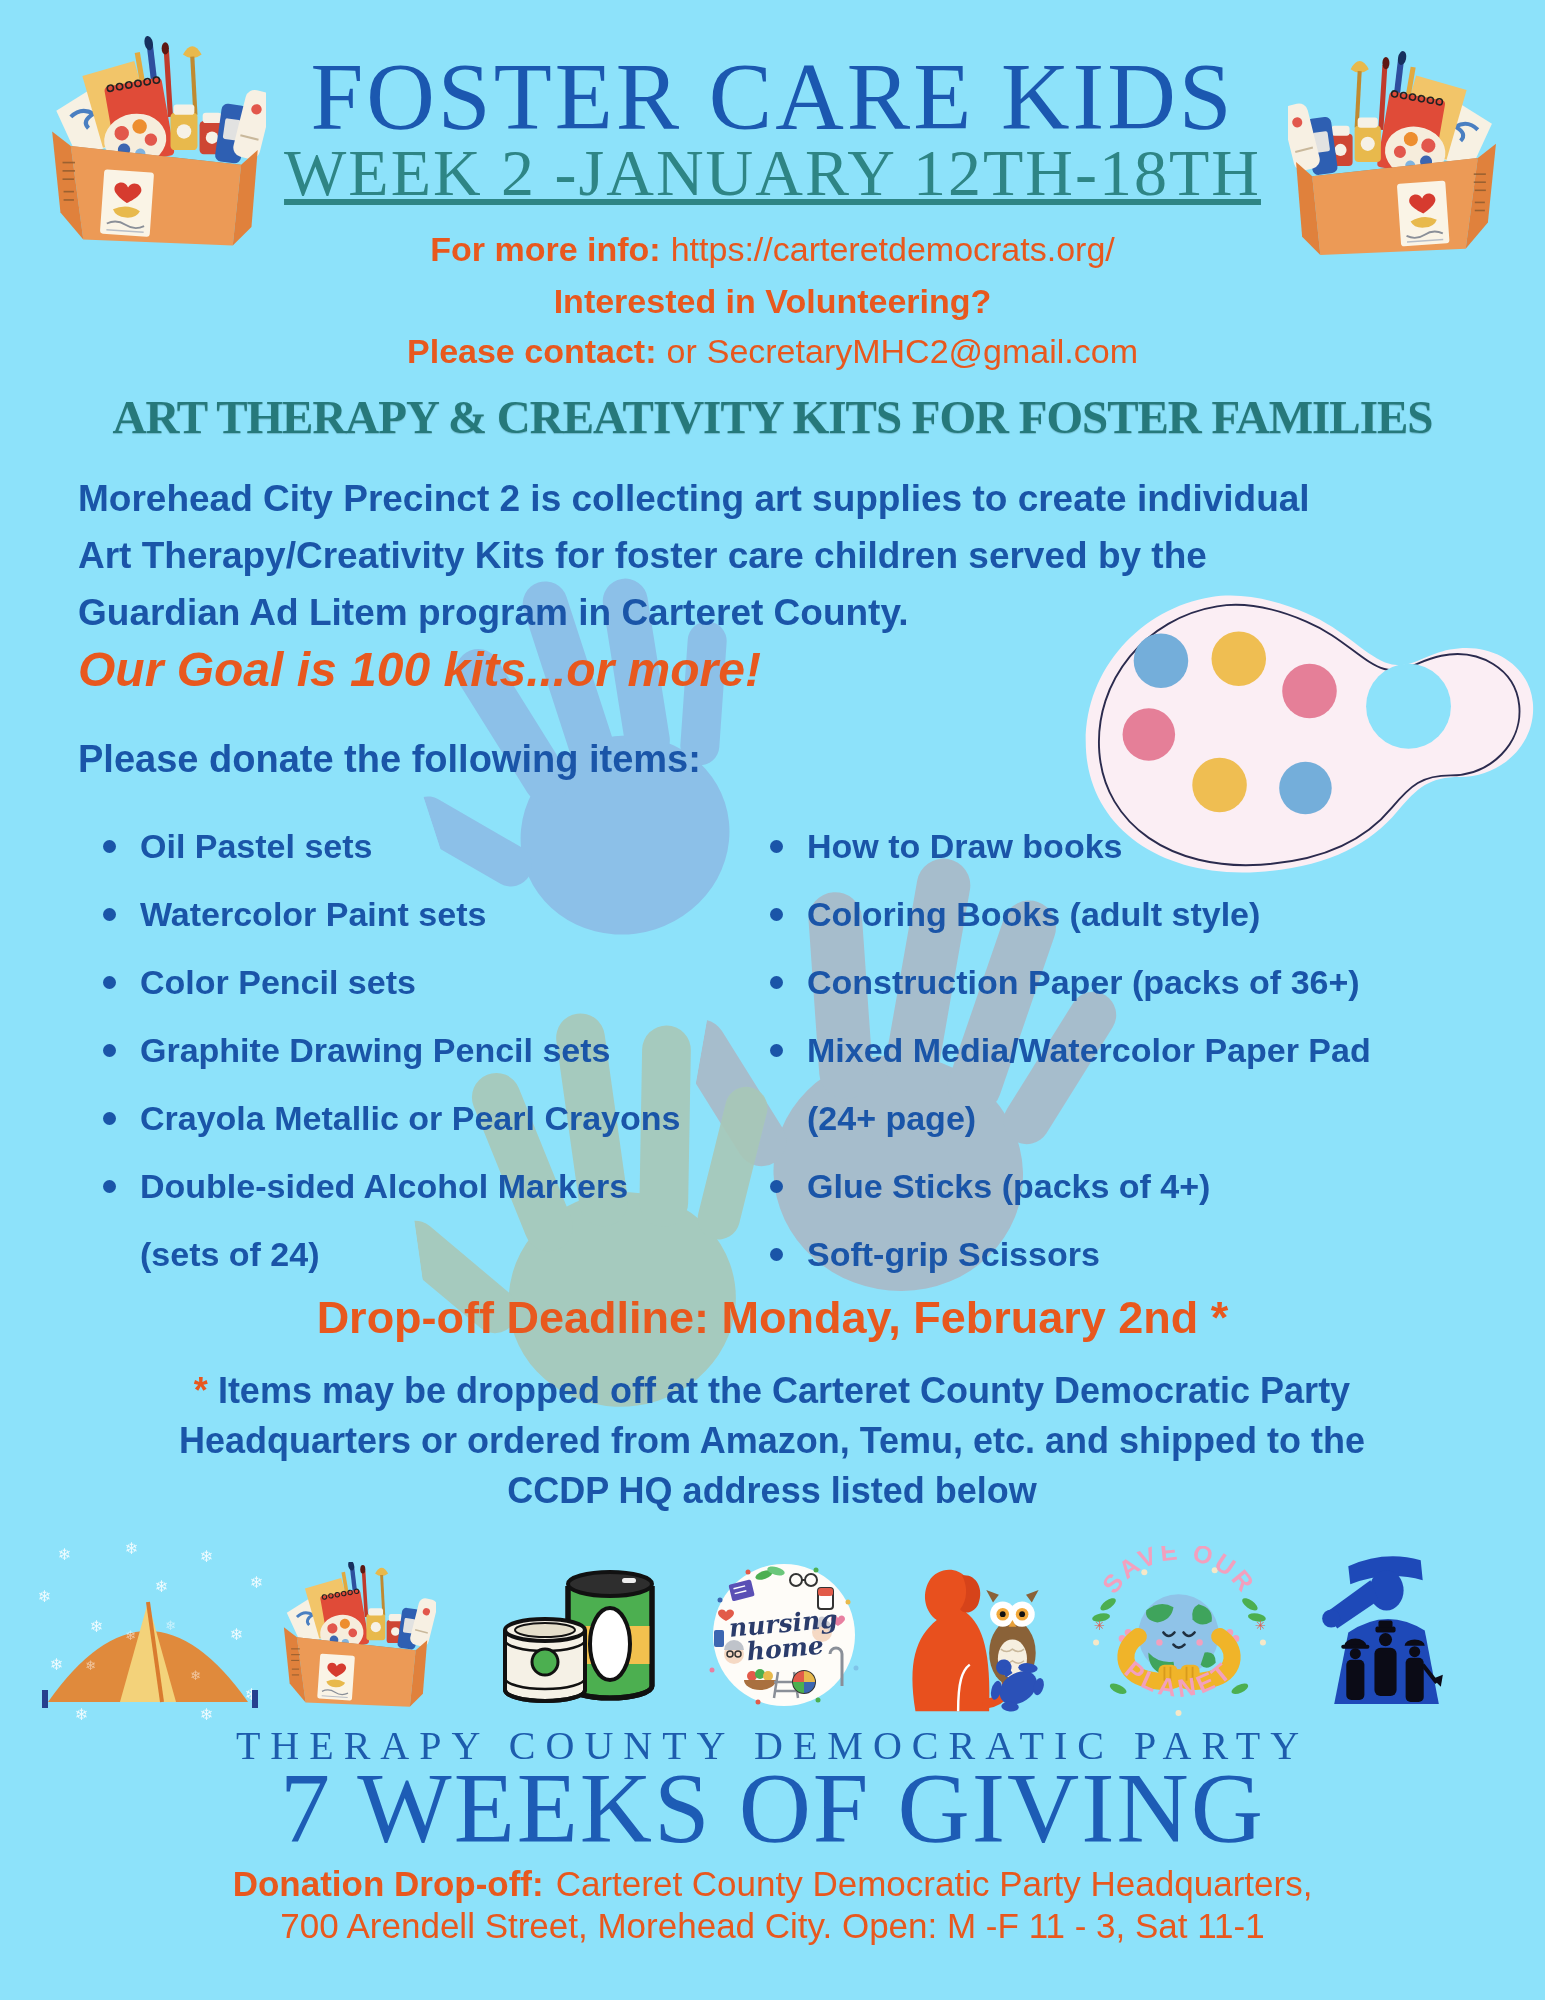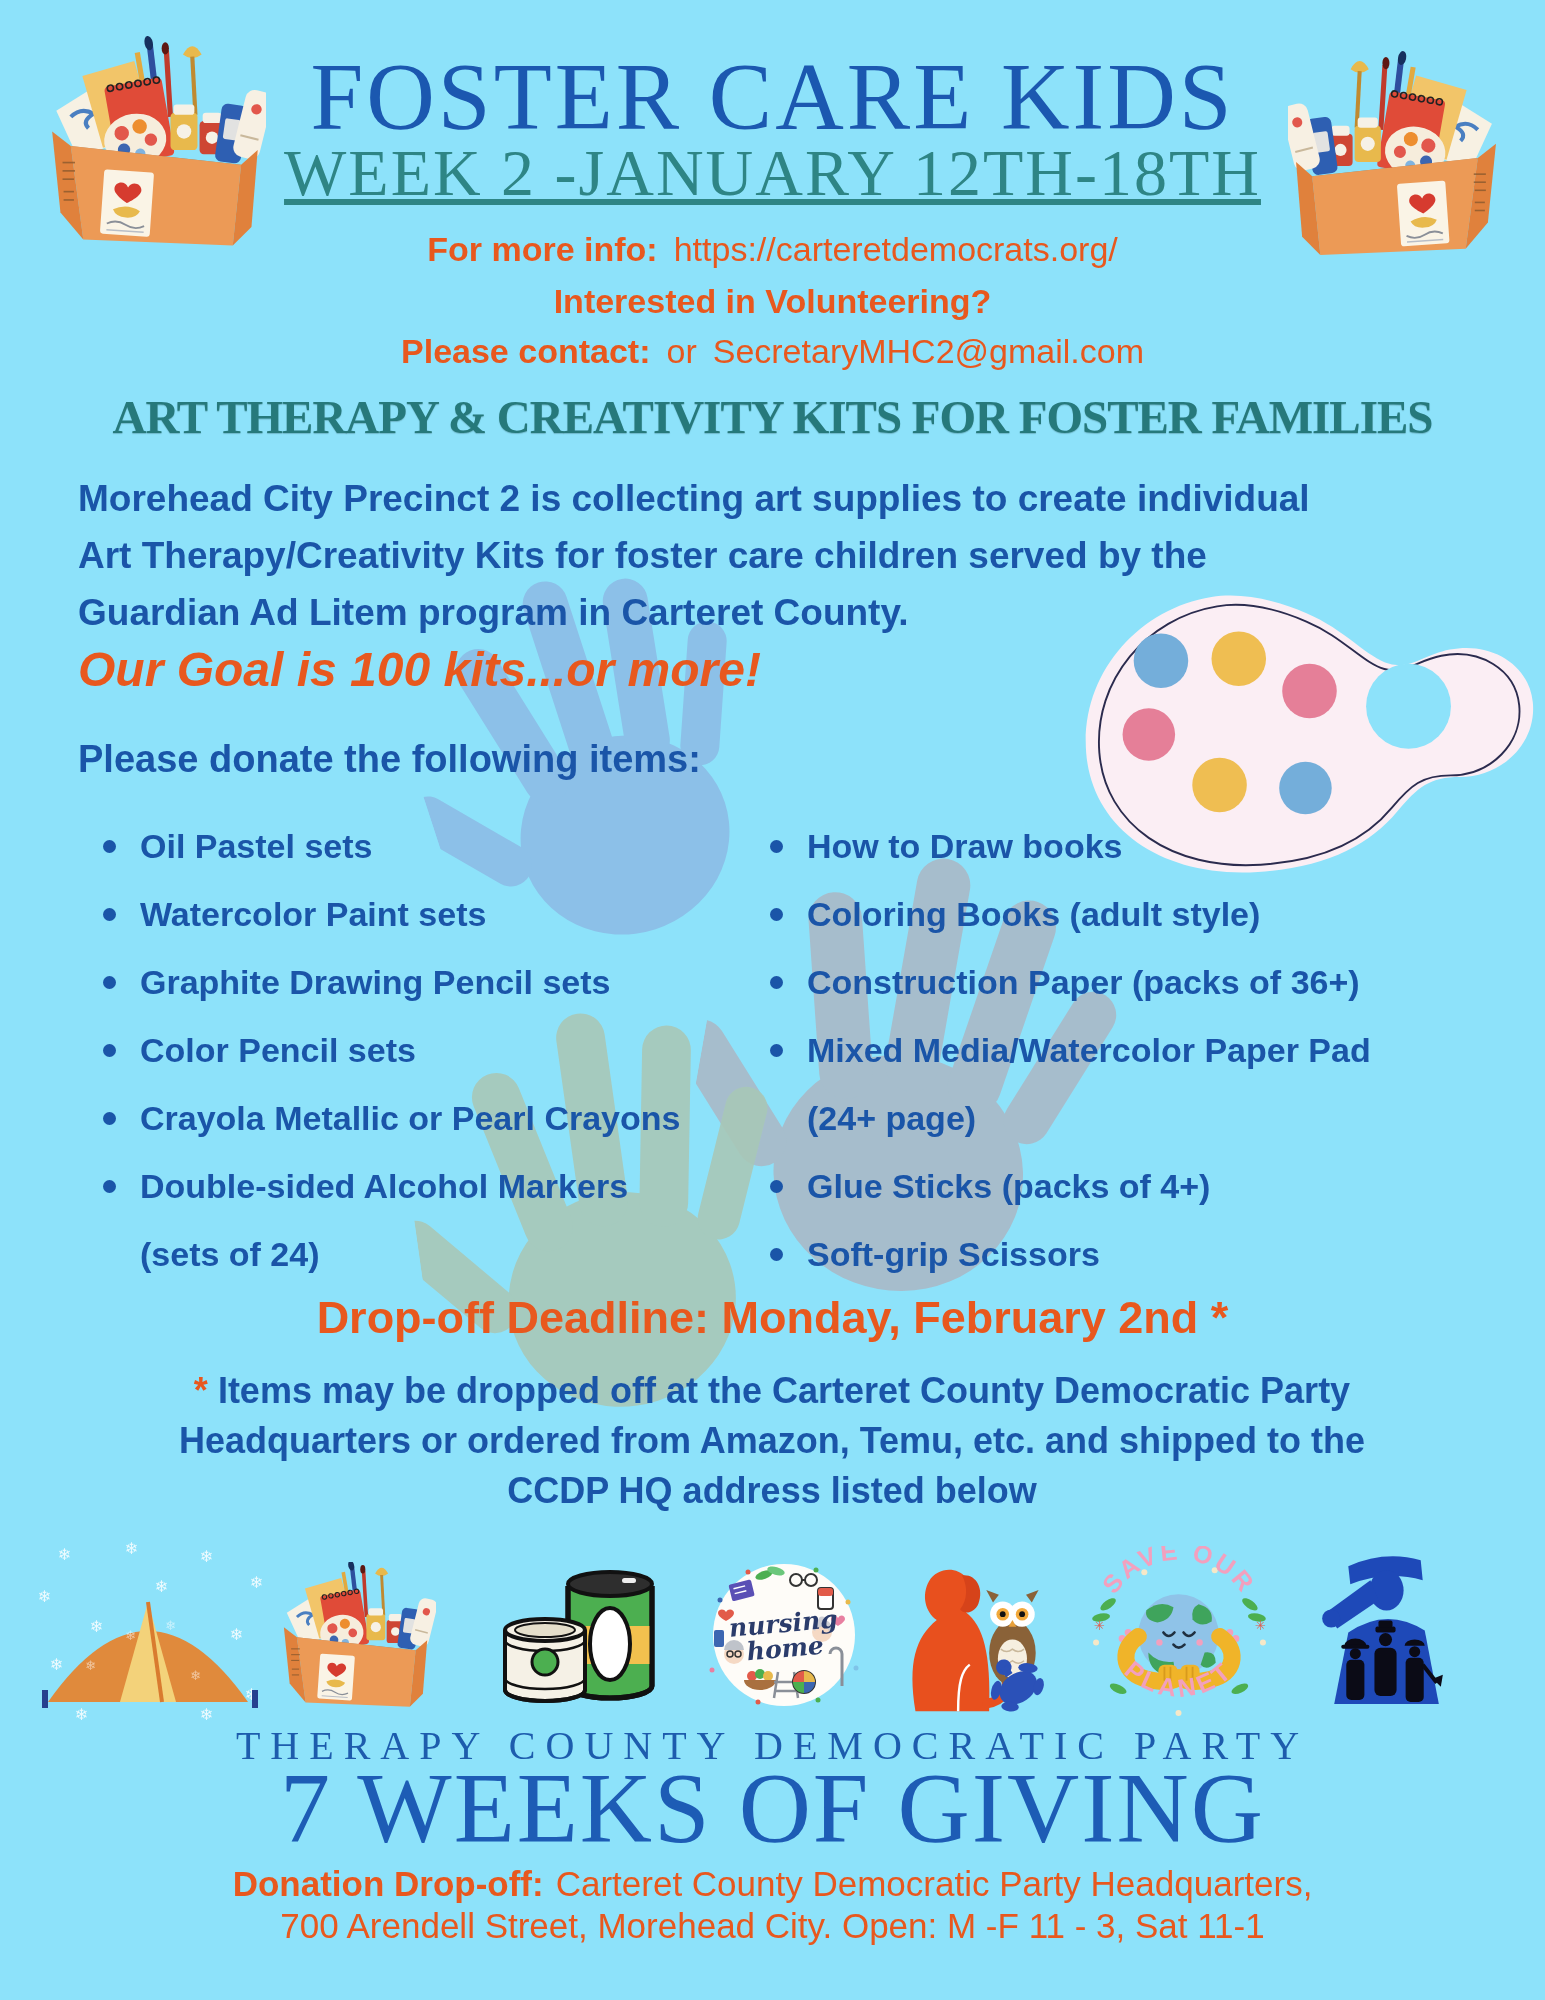--- a/index.html
+++ b/index.html
@@ -22,21 +22,21 @@
   }
   .subtitle{
     top:140px;left:0;width:100%;text-align:center;
     font-family:"Liberation Serif", serif;
     font-size:66px;line-height:1;letter-spacing:2px;
     color:#2E8585;font-weight:normal;text-decoration:underline;
   }
   .info-line,.volunteer-line,.contact-line{
     left:0;width:100%;text-align:center;
     font-size:34px;line-height:1;color:#E8581E;
-    display:flex;justify-content:center;gap:16px;
+    display:flex;justify-content:center;gap:10px;
   }
   .info-line{top:232px;}
   .volunteer-line{top:284px;font-weight:bold;}
   .contact-line{top:334px;}
   .bold{font-weight:bold;}
 
   
   .section-heading{
     top:390px;left:0;width:100%;text-align:center;
     font-family:"Liberation Serif", serif;
@@ -244,25 +244,25 @@
     <li>
         <span class="dot"></span>
         <span class="bullet-text">Oil Pastel sets</span>
       </li>
     <li>
         <span class="dot"></span>
         <span class="bullet-text">Watercolor Paint sets</span>
       </li>
     <li>
         <span class="dot"></span>
+        <span class="bullet-text">Color Pencil sets</span>
+      </li>
+    <li>
+        <span class="dot"></span>
         <span class="bullet-text">Graphite Drawing Pencil sets</span>
-      </li>
-    <li>
-        <span class="dot"></span>
-        <span class="bullet-text">Color Pencil sets</span>
       </li>
     <li>
         <span class="dot"></span>
         <span class="bullet-text">Crayola Metallic or Pearl Crayons</span>
       </li>
     <li>
         <span class="dot"></span>
         <span class="bullet-text">Double-sided Alcohol Markers
 (sets of 24)</span>
       </li>

